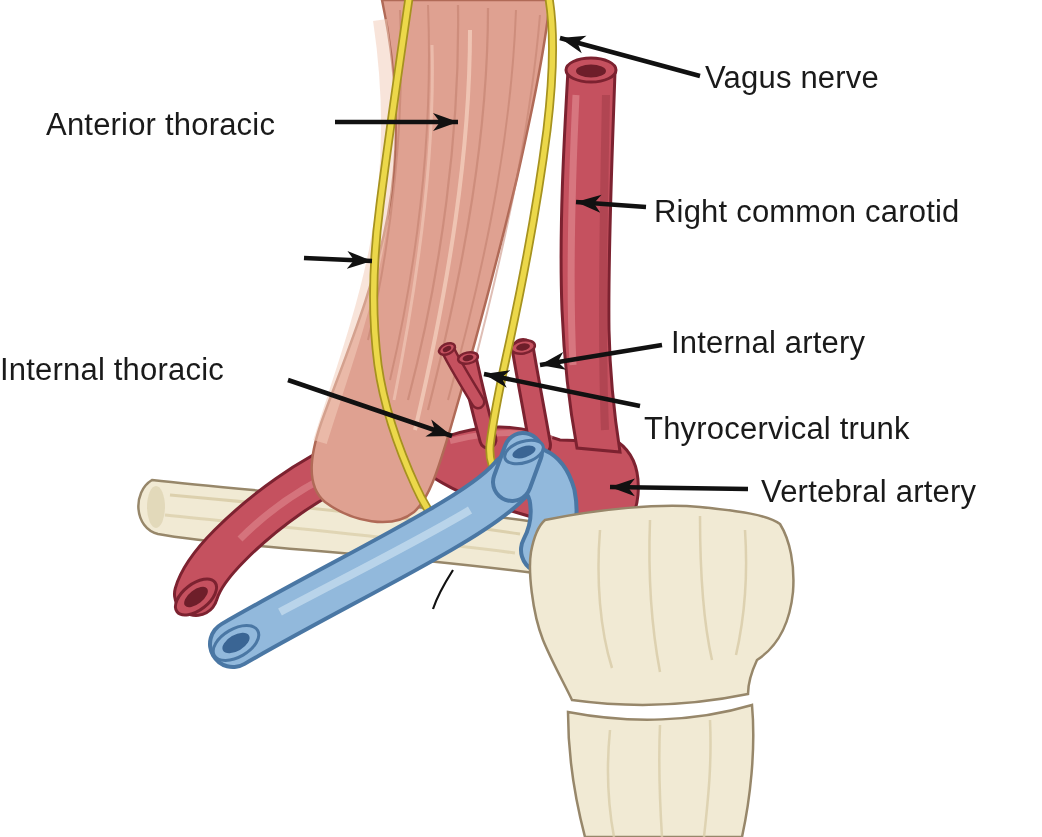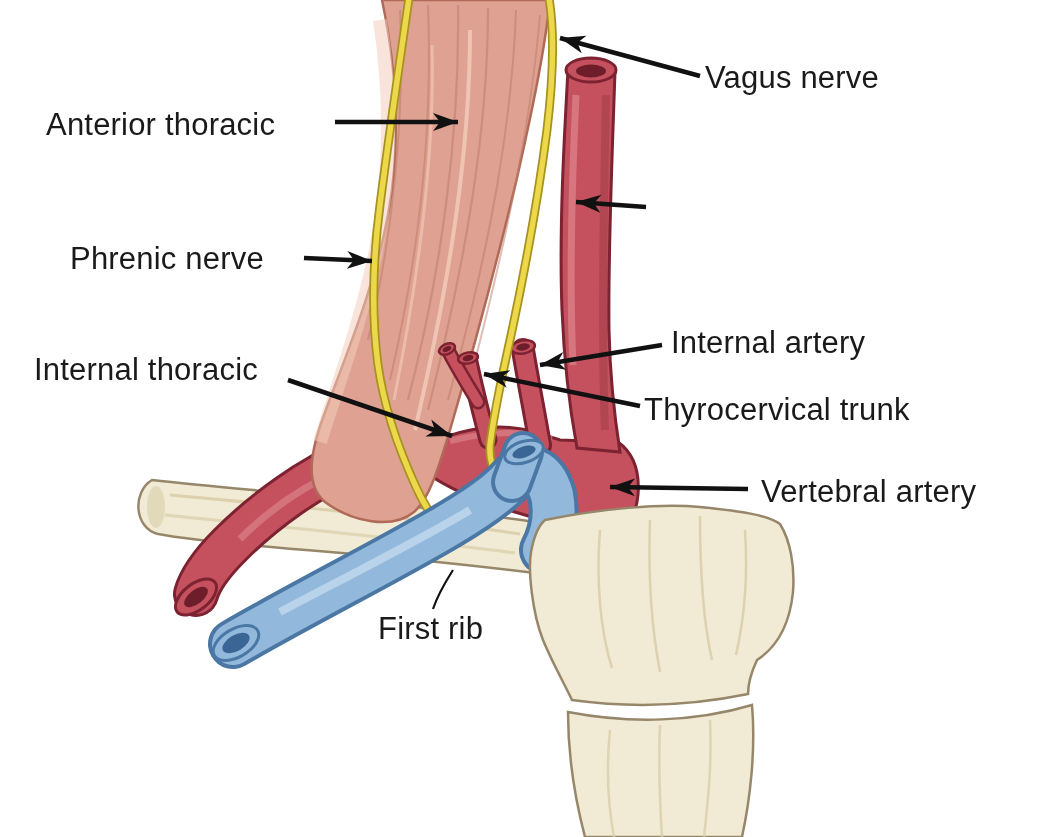--- a/index.html
+++ b/index.html
@@ -6,21 +6,21 @@
   .stage{
     position:relative;width:1042px;height:837px;overflow:hidden;
     background:var(--page-bg,#ffffff);
     font-family:"Liberation Sans",sans-serif;
   }
   .stage svg{position:absolute;left:0;top:0;}
   .label{
     position:absolute;color:var(--label-text,#1a1a1a);
     font-size:31px;line-height:1.25;white-space:nowrap;letter-spacing:.2px;
   }
-  .label.center{white-space:normal;text-align:right;}
+  .label.center{white-space:normal;text-align:left;}
 </style>
 </head>
 <body>
 
 <div class="stage">
 
   <svg width="1042" height="837" viewBox="0 0 1042 837">
     <defs>
       <marker id="ah" viewBox="0 0 26 20" refX="25" refY="10" markerWidth="26" markerHeight="20" markerUnits="userSpaceOnUse" orient="auto">
         <path d="M0,1 L25,10 L0,19 L7,10 Z" style="fill:var(--arrow,#111)"></path>
@@ -161,27 +161,26 @@
       <path d="M288,380 L452,436" marker-end="url(#ah)"></path>
       <path d="M748,489 L610,487" marker-end="url(#ah)"></path>
       <path d="M433,609 C438,594 446,581 453,570" style="stroke-width:2.2"></path>
     </g>
   </svg>
 
   <div class="label" style="left:705px;top:59px">Vagus nerve</div>
 
   <div class="label" style="left:46px;top:106px">Anterior thoracic</div>
 
+  <div class="label" style="left:654px;top:193px">Right common carotid</div>
 
-  <div class="label" style="left:70px;top:240px">Phrenic nerve</div>
 
   <div class="label" style="left:671px;top:324px">Internal artery</div>
 
   <div class="label center" style="left:0px;top:351px;width:258px">
     <div>Internal thoracic</div>
   </div>
 
-  <div class="label" style="left:644px;top:391px">Thyrocervical trunk</div>
+  <div class="label" style="left:644px;top:410px">Thyrocervical trunk</div>
 
   <div class="label" style="left:761px;top:473px">Vertebral artery</div>
 
-  <div class="label" style="left:378px;top:610px">First rib</div>
 </div>
 
 </body></html>

